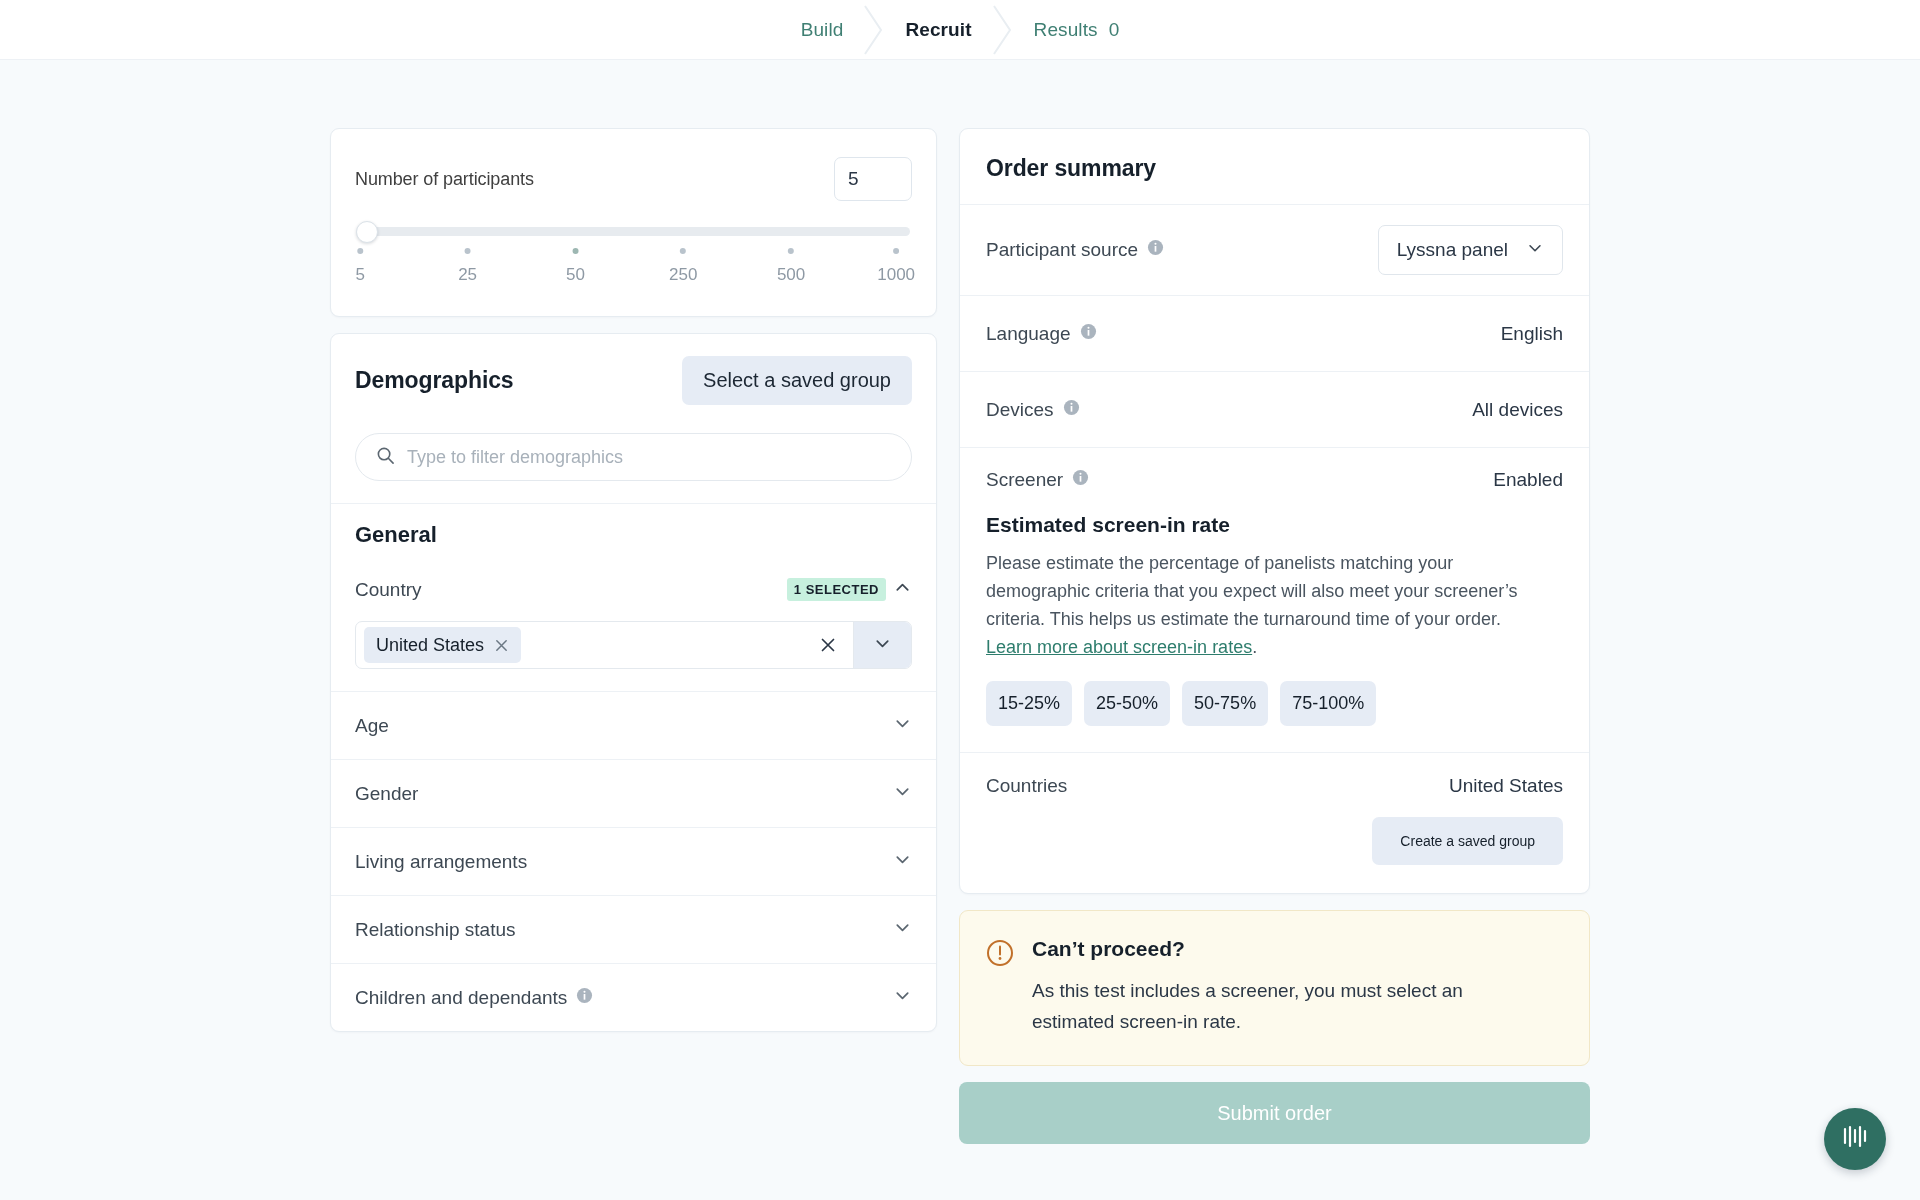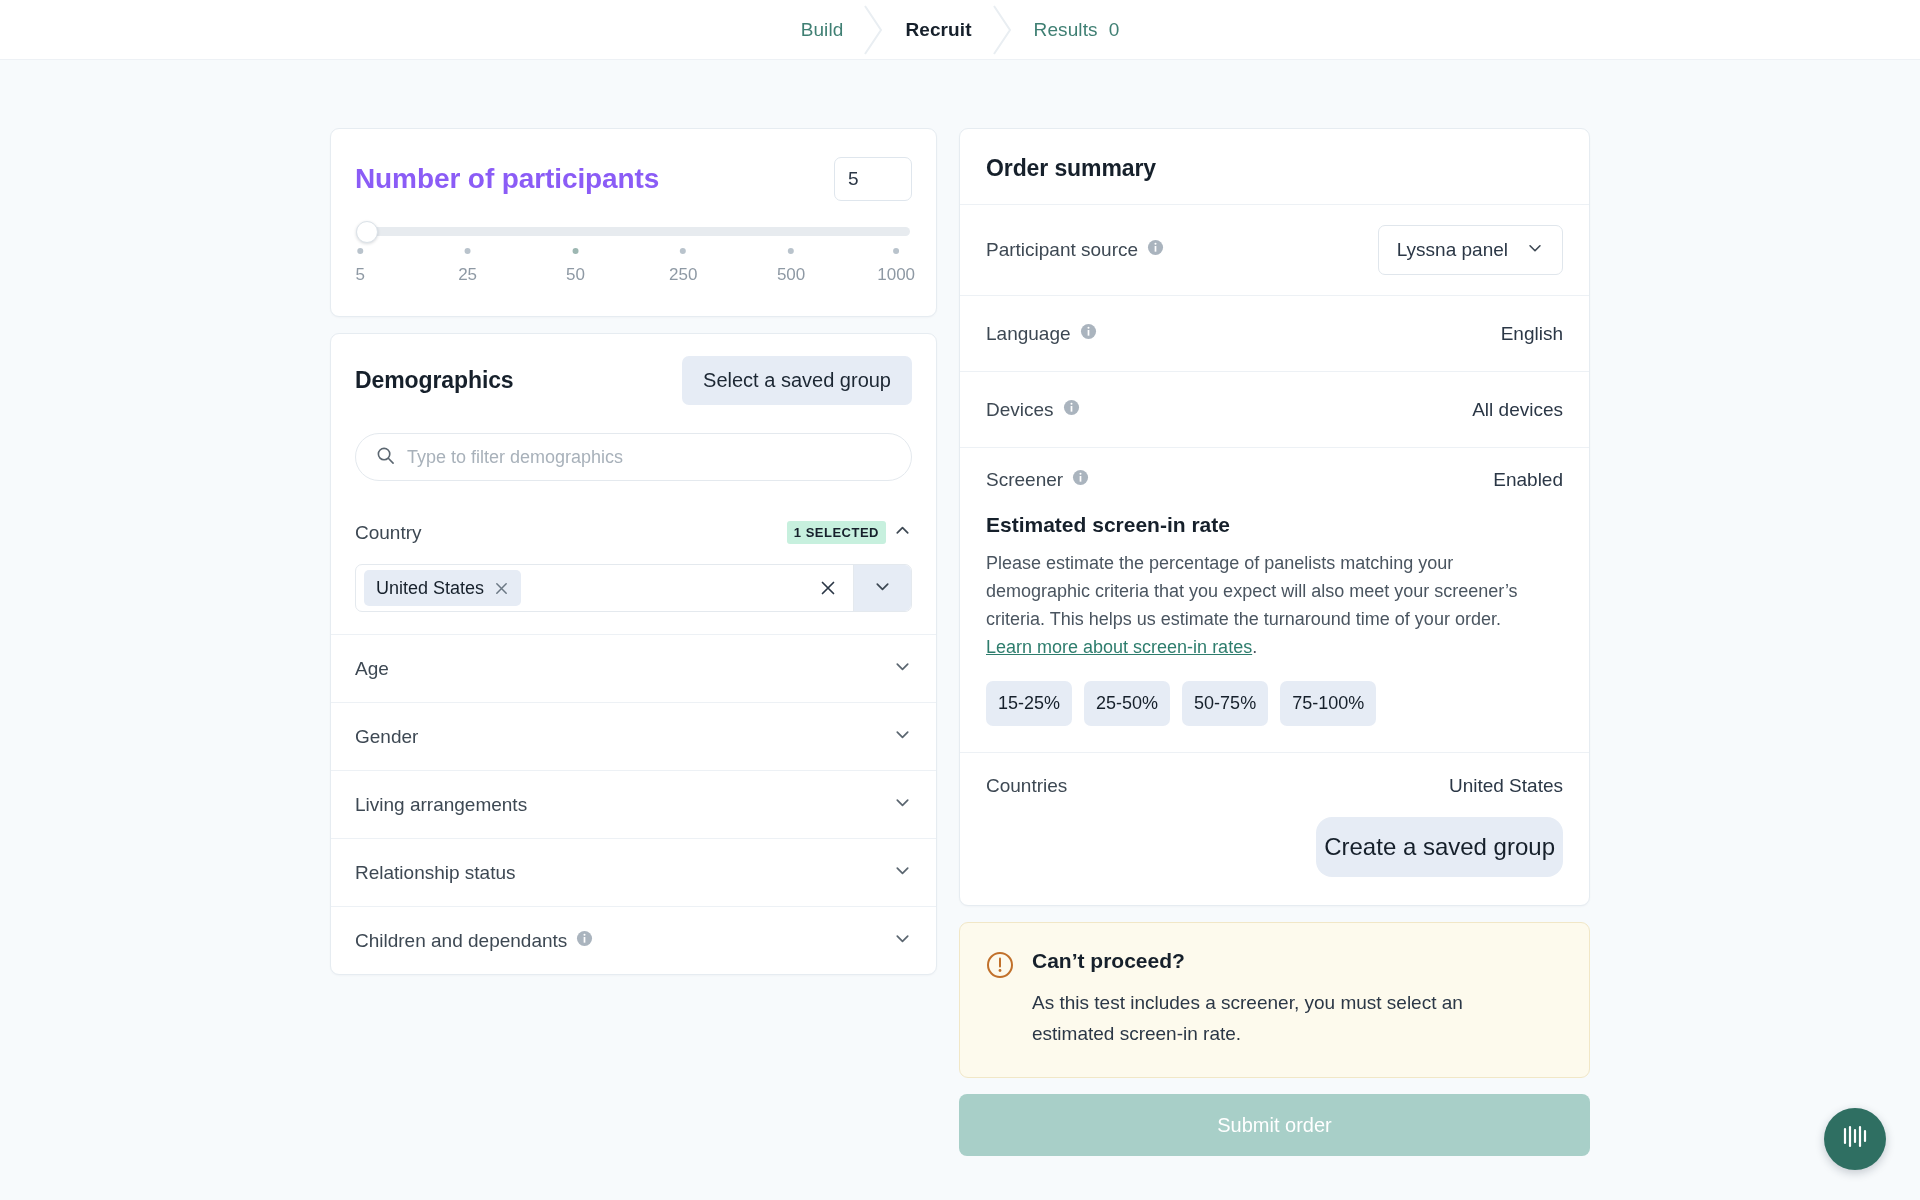--- a/index.html
+++ b/index.html
@@ -50,21 +50,21 @@
     border: 1px solid #e6ecf1;
     border-radius: 9px;
     box-shadow: 0 1px 2px rgba(16,32,48,.03);
   }
 
   
   .participants { padding: 28px 24px 22px 24px; margin-bottom: 16px; }
   .participants-head {
     display: flex; align-items: center; justify-content: space-between;
   }
-  .participants-title { font-size: 28px; font-weight: 700; color: #8b5cf6; letter-spacing: -.1px; }
+  .participants-title { font-size: 18px; font-weight: 400; color: #404040; letter-spacing: -.1px; }
   .qty-input {
     width: 78px; height: 44px;
     border: 1px solid #dfe6ed; border-radius: 7px;
     font-size: 19px; color: #2b3746;
     padding: 0 13px;
     font-family: "Liberation Sans", sans-serif;
     background:#fff;
     outline: none;
   }
   .slider-wrap { margin-top: 26px; padding: 0 2px; position: relative; }
@@ -196,22 +196,22 @@
     font-size: 18px; color: #16202b; padding: 12px 12px;
     font-family: "Liberation Sans", sans-serif; cursor: pointer;
   }
   .countries-row {
     padding: 22px 26px 0 26px;
     border-top: 1px solid #edf1f5;
     display: flex; align-items: center; justify-content: space-between;
   }
   .saved-group-row { padding: 20px 26px 28px 26px; display: flex; justify-content: flex-end; }
   .btn-create {
-    background: #e6ecf5; border: none; border-radius: 16px;
-    font-size: 24px; color: #16202b; padding: 16px 8px;
+    background: #e6ecf5; border: none; border-radius: 7px;
+    font-size: 14px; color: #16202b; padding: 16px 28px;
     font-family: "Liberation Sans", sans-serif; cursor: pointer;
   }
 
   
   .warn {
     margin-top: 16px;
     background: #fdfaed; border: 1px solid #f1e7c7; border-radius: 9px;
     padding: 26px 26px 28px 26px;
     display: flex; gap: 18px;
   }
@@ -319,20 +319,21 @@
           <span>
             <svg width="19" height="19" viewBox="0 0 20 20" fill="none">
               <circle cx="8.5" cy="8.5" r="6" stroke="#5b6670" stroke-width="1.7"></circle>
               <path d="M13.2 13.2 L18 18" stroke="#5b6670" stroke-width="1.7" stroke-linecap="round"></path>
             </svg>
           </span>
           <input type="text" placeholder="Type to filter demographics" style="">
         </div>
       </div>
 
+      <div class="section-title">General</div>
 
       <div class="field-row">
         <div class="field-label">Country</div>
         <div class="field-right">
           <span class="badge-selected">1 SELECTED</span>
           <span>
             <svg width="19" height="19" viewBox="0 0 20 20" fill="none">
               <path d="M4.5 12.5 L10 7 L15.5 12.5" stroke="#3d4853" stroke-width="1.8" stroke-linecap="round" stroke-linejoin="round"></path>
             </svg>
           </span>

